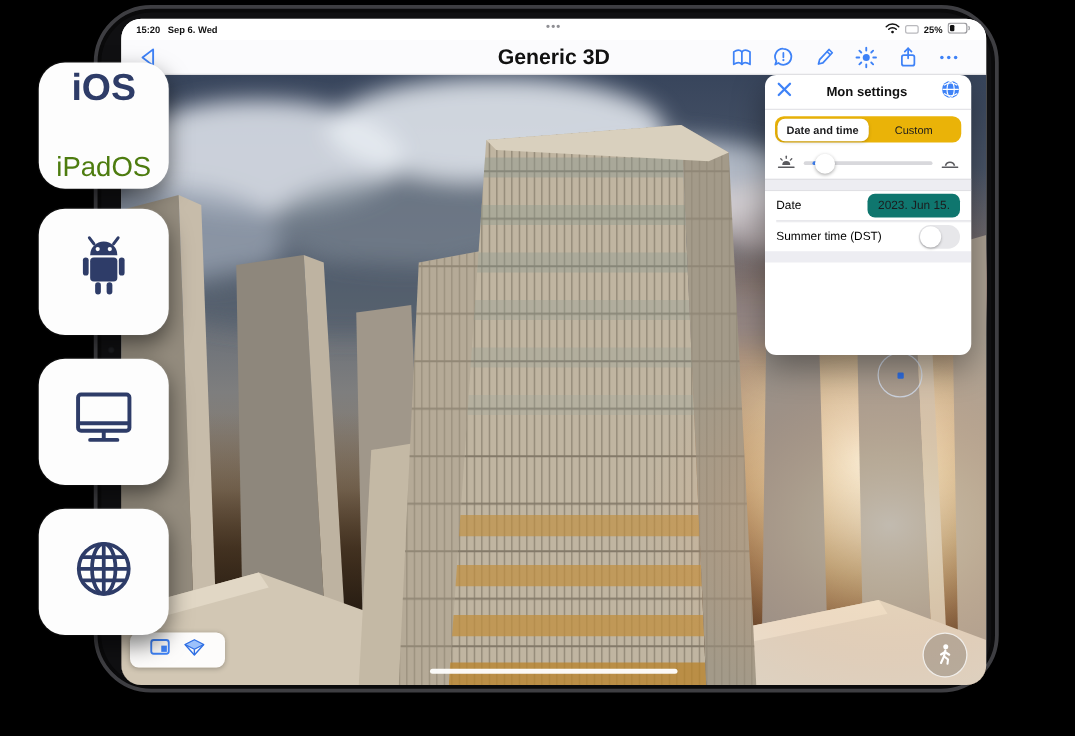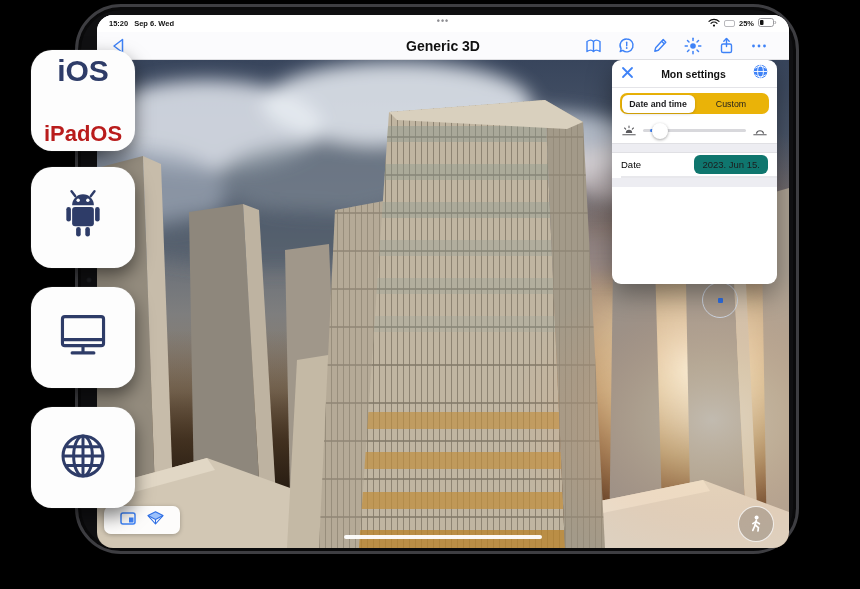--- a/index.html
+++ b/index.html
@@ -21,21 +21,21 @@
                justify-content:space-between; padding:0 12px; font-size:7.5px; font-weight:700; color:#111; }
   .sb-left { display:flex; gap:6px; }
   .sb-center { position:absolute; left:50%; transform:translateX(-50%); top:1px;
                color:#8e8e93; font-size:9px; letter-spacing:1px; }
   .sb-right { display:flex; align-items:center; gap:4px; }
   .sb-box { width:11px; height:7px; border:1px solid #b9b9bd; border-radius:2px; }
 
   
   .navbar { position:relative; height:28px; background:#fbfbfd; border-bottom:1px solid #e0e0e3;
             display:flex; align-items:center; }
-  .nav-title { position:absolute; left:50%; transform:translateX(-50%); font-size:14px; font-weight:700; color:#111; }
+  .nav-title { position:absolute; left:50%; transform:translateX(-50%); font-size:17px; font-weight:700; color:#111; }
   .nav-back { margin-left:13px; display:flex; align-items:center; cursor:pointer; }
   .nav-icons { position:absolute; right:22px; display:flex; gap:16px; align-items:center; }
   .nav-btn { display:flex; align-items:center; cursor:pointer; }
 
   
   .viewport { position:absolute; left:0; top:45px; width:692px; height:488px; overflow:hidden; background:#222; }
   .scene-svg { position:absolute; inset:0; }
 
   .sun-marker { position:absolute; left:605px; top:222px; width:36px; height:36px; border-radius:50%;
                 border:1.5px solid rgba(215,228,248,.75); }
@@ -82,21 +82,21 @@
   .circle-half { width:11px; height:11px; border:1.5px solid #555; border-radius:50%;
                  background:linear-gradient(90deg,#ededf2 50%,#555 50%); }
   .p-foot { height:9px; background:#ededf2; }
 
   
   .card { position:absolute; left:31px; width:104px; height:101px; background:#fdfdfd; border-radius:21px;
           box-shadow:0 8px 18px rgba(0,0,0,.5), 0 0 0 1px rgba(255,255,255,.06);
           display:flex; flex-direction:column; align-items:center; justify-content:center; }
   .card-ios { top:50px;gap:36px; } .card-android { top:167px; } .card-desktop { top:287px; } .card-web { top:407px; }
   .ios-t1 { font-size:30px; font-weight:800; color:#2e3c68; line-height:1.05; }
-  .ios-t2 { font-size:22px; font-weight:700; color:#b91c1c; line-height:1.1; }
+  .ios-t2 { font-size:22px; font-weight:400; color:#4d7c0f; line-height:1.1; }
 
   
   .caption { position:absolute; left:0; top:560px; width:860px; text-align:center;
              font-size:10px; font-weight:700; letter-spacing:.3px; color:#454549; }
 </style>
 </head>
 <body>
 
 <div class="stage">
 
@@ -382,20 +382,26 @@
           </div>
 
           <div class="p-gap"></div>
 
           <div class="p-row">
             <span class="p-label">Date</span>
             <span class="p-pill">2023. Jun 15.</span>
           </div>
           <div class="hr"></div>
           <div class="hr"></div>
+          <div class="p-row">
+            <span class="p-label">Summer time (DST)</span>
+            <span class="toggle">
+                <span class="knob"></span>
+              </span>
+          </div>
 
           <div class="p-foot"></div>
         </div>
       </div>
     </div>
   </div>
 
   <div class="card card-ios">
     <div class="ios-t1">iOS</div>
     <div class="ios-t2">iPadOS</div>

